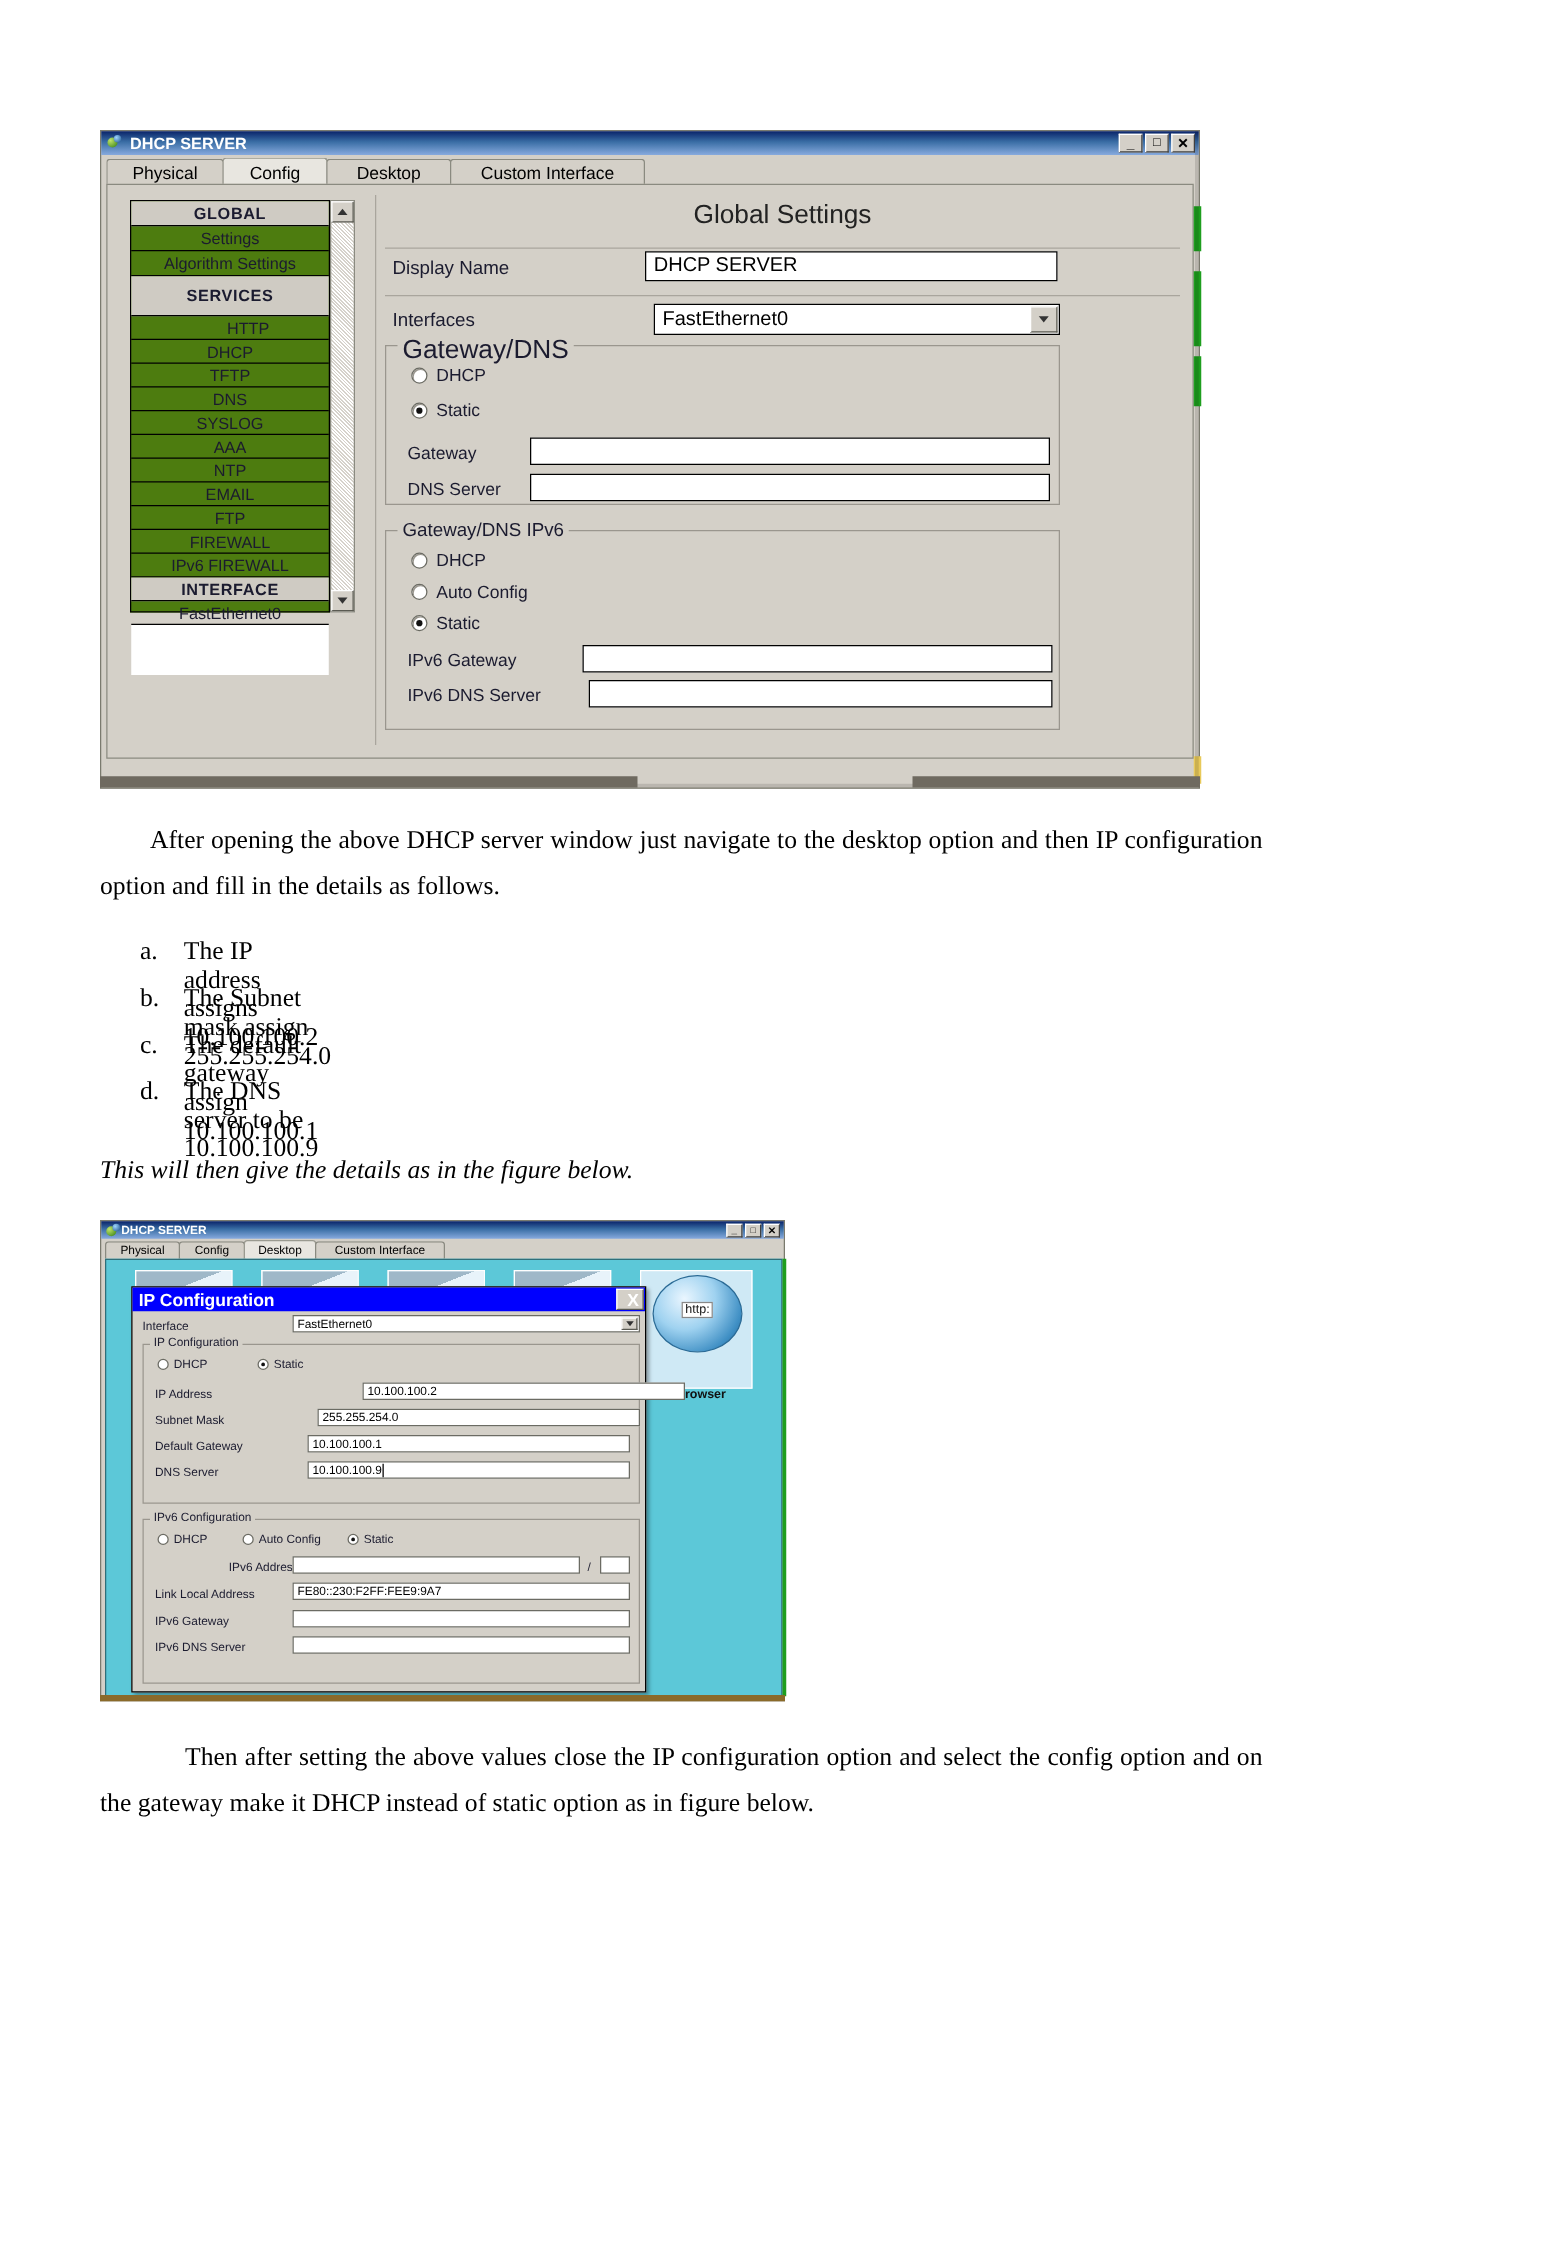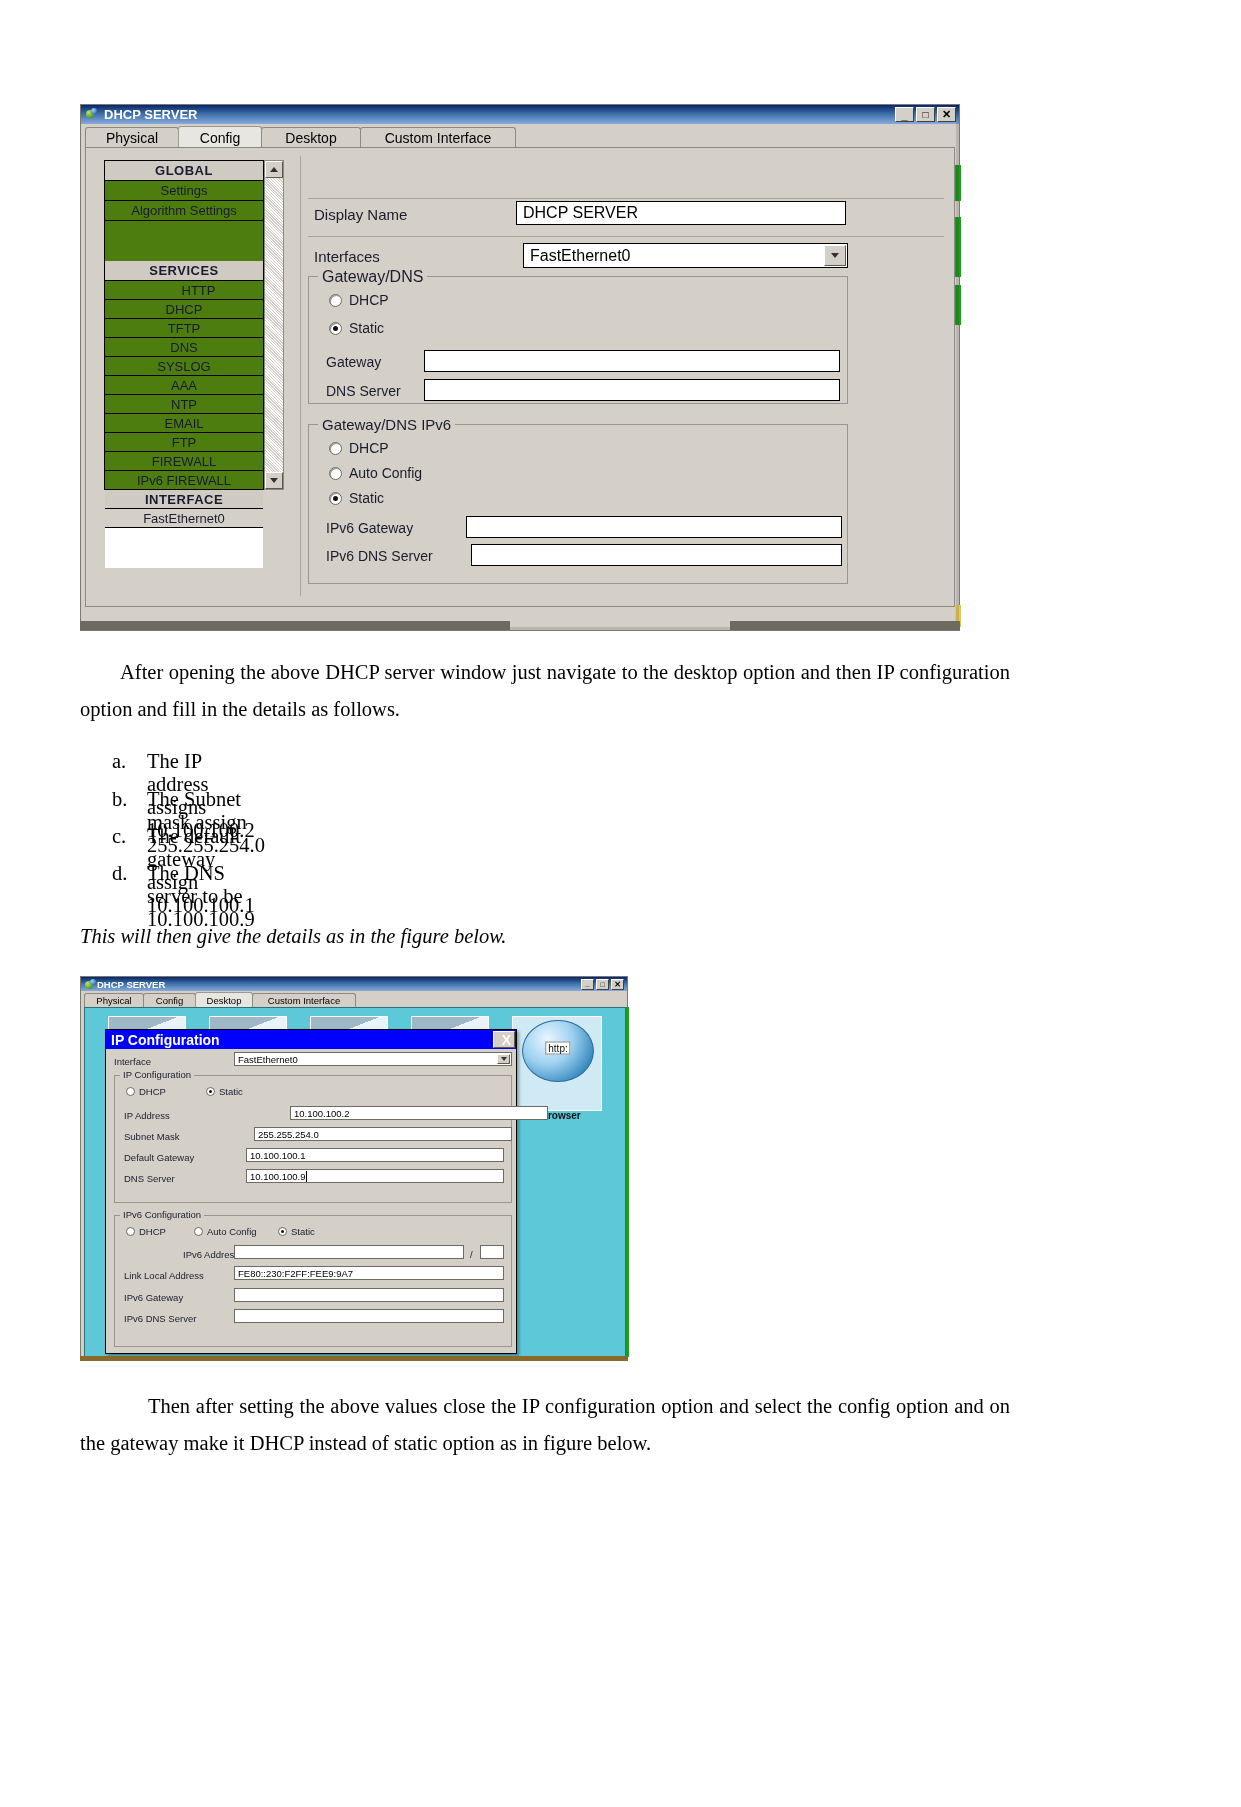--- a/index.html
+++ b/index.html
@@ -176,21 +176,21 @@
     <div class="tab" style="width:100px;height:21px;font-size:14px;line-height:21px;margin-left:-1px;">Desktop</div>
     <div class="tab" style="width:156px;height:21px;font-size:14px;line-height:21px;margin-left:-1px;">Custom Interface</div>
   </div>
 
   <div class="panelbody" style="position:absolute;left:4px;top:42px;width:870px;height:460px;border:1px solid #8a8a80;">
 
     <div class="sidelist" style="left:18px;top:12px;width:160px;height:330px;">
       <div class="sl-row hdr" style="height:20px;font-size:13px;">GLOBAL</div>
       <div class="sl-row" style="height:20px;font-size:13px;">Settings</div>
       <div class="sl-row" style="height:20px;font-size:13px;">Algorithm Settings</div>
-      <div class="sl-row hdr" style="height:20px;font-size:13px;margin-top:40px;">SERVICES</div>
+      <div class="sl-row hdr" style="height:32px;font-size:13px;">SERVICES</div>
       <div class="sl-row" style="height:19px;font-size:13px;padding-left:29px;">HTTP</div>
       <div class="sl-row" style="height:19px;font-size:13px;">DHCP</div>
       <div class="sl-row" style="height:19px;font-size:13px;">TFTP</div>
       <div class="sl-row" style="height:19px;font-size:13px;">DNS</div>
       <div class="sl-row" style="height:19px;font-size:13px;">SYSLOG</div>
       <div class="sl-row" style="height:19px;font-size:13px;">AAA</div>
       <div class="sl-row" style="height:19px;font-size:13px;">NTP</div>
       <div class="sl-row" style="height:19px;font-size:13px;">EMAIL</div>
       <div class="sl-row" style="height:19px;font-size:13px;">FTP</div>
       <div class="sl-row" style="height:19px;font-size:13px;">FIREWALL</div>
@@ -204,38 +204,39 @@
       <div class="sb-btn" style="top:0;">
         <span class="arrow-up"></span>
       </div>
       <div class="sb-btn" style="top:311px;">
         <span class="arrow-dn"></span>
       </div>
     </div>
 
     <div style="position:absolute;left:214px;top:8px;width:1px;height:440px;background:#a9a59d;"></div>
 
+    <div class="ftitle" style="left:230px;top:12px;width:620px;">Global Settings</div>
 
     <div class="hr" style="left:222px;top:50px;width:636px;"></div>
 
     <div class="flabel" style="left:228px;top:58px;font-size:15px;">Display Name</div>
     <div class="finput" style="left:430px;top:53px;width:330px;height:24px;font-size:16px;">DHCP SERVER</div>
 
     <div class="hr" style="left:222px;top:88px;width:636px;"></div>
 
     <div class="flabel" style="left:228px;top:100px;font-size:15px;">Interfaces</div>
     <div class="fcombo" style="left:437px;top:95px;width:325px;height:25px;font-size:16px;">
       <span>FastEthernet0</span>
       <span class="combo-btn">
         <span class="arrow-dn"></span>
       </span>
     </div>
 
     <div class="group" style="left:222px;top:128px;width:540px;height:128px;"></div>
-    <div class="group-legend" style="left:232px;top:120px;font-size:16px;">Gateway/DNS</div>
+    <div class="group-legend" style="left:232px;top:120px;font-size:21px;">Gateway/DNS</div>
 
     <div class="radio" style="left:243px;top:144px;font-size:14px;">
       <span class="rdot"></span>
       <span>DHCP</span>
     </div>
     <div class="radio" style="left:243px;top:172px;font-size:14px;">
       <span class="rdot on"></span>
       <span>Static</span>
     </div>
 

